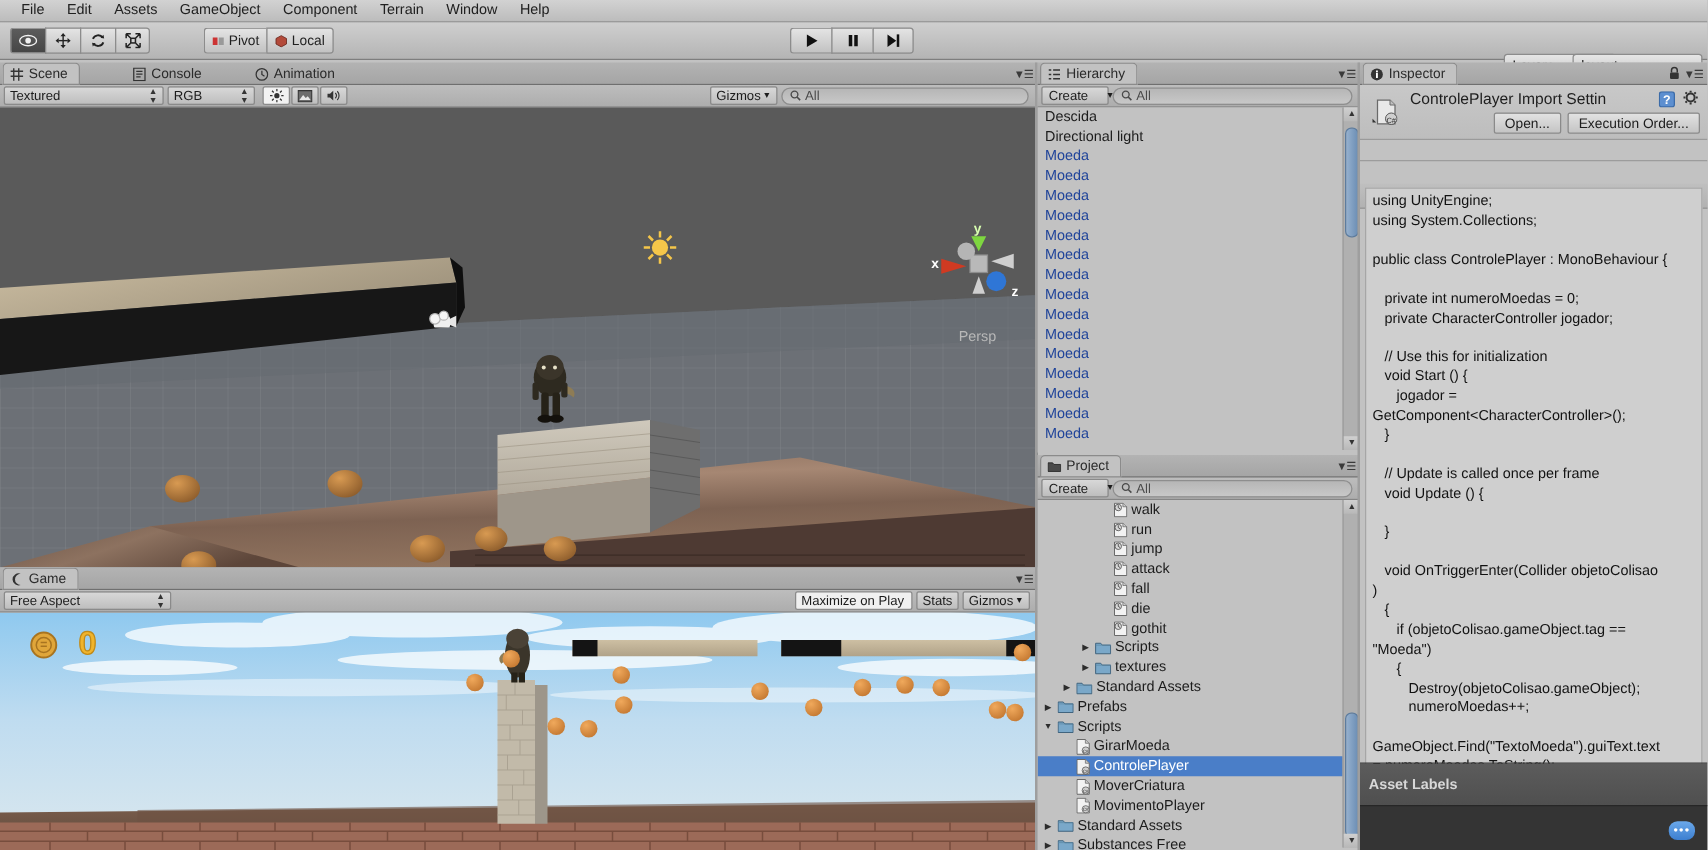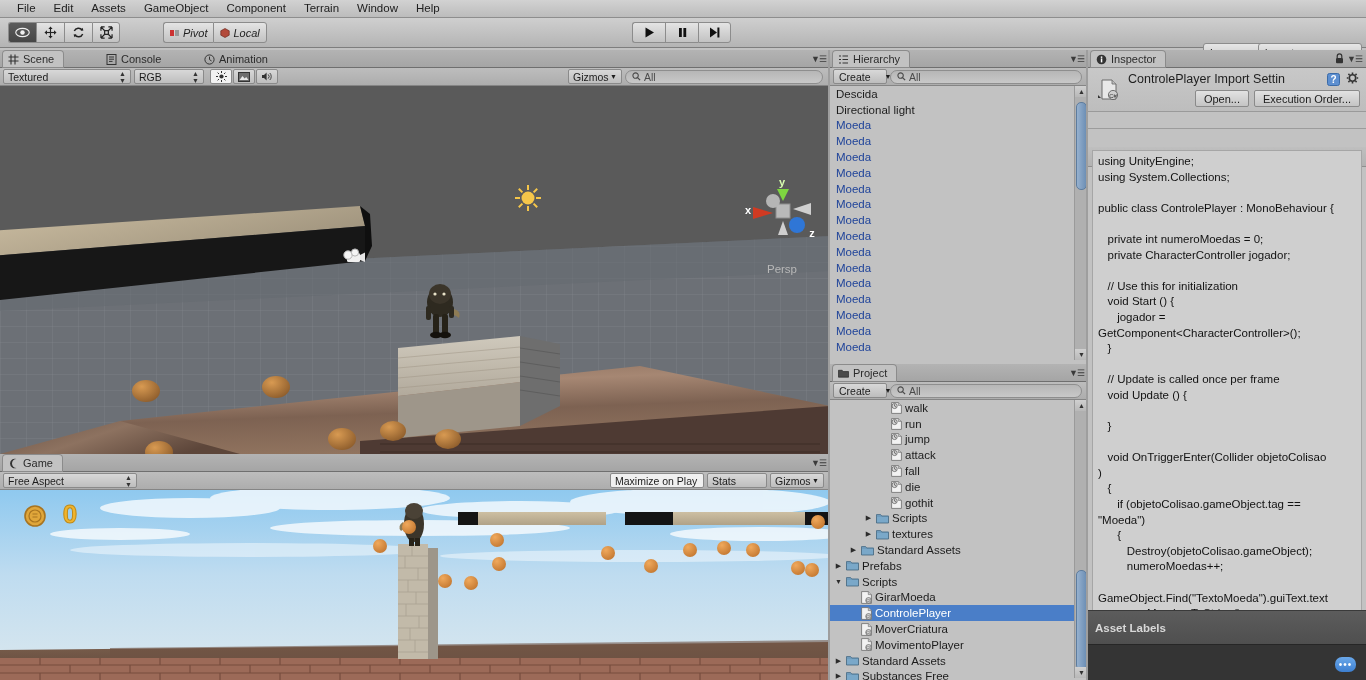--- a/index.html
+++ b/index.html
@@ -27,21 +27,21 @@
     position:absolute; left:0; top:18px; width:1366px; height:30px;
     background: linear-gradient(#cfcfcf,#b4b4b4);
     border-bottom:1px solid #7e7e7e;
   }
   .tgroup { position:absolute; top:4px; display:flex; }
   .tbtn {
     height:21px; min-width:28px; padding:0 6px;
     background: linear-gradient(#e4e4e4,#c2c2c2);
     border:1px solid #8c8c8c; border-right-width:0;
     display:flex; align-items:center; justify-content:center;
-    font-size:11px; color:#1f1f1f;font-style:italic;
+    font-size:11px; color:#1f1f1f;
   }
   .tbtn:first-child { border-radius:3px 0 0 3px; }
   .tbtn:last-child  { border-radius:0 3px 3px 0; border-right-width:1px; }
   .tbtn.on { background: linear-gradient(#5c5c5c,#464646); color:#eee; }
   .tbtn svg { display:block; }
 
   .playgroup { left:632px; }
   .playgroup .tbtn { min-width:33px; }
 
   .layers-sel, .layout-sel {
@@ -475,21 +475,21 @@
     </div>
     <div class="subbar">
       <div class="dropbox" style="width:134px;">
         <span>Free Aspect</span>
         <span class="updown">▲<br>▼</span>
       </div>
       <div style="flex:1"></div>
       <div class="dropbox" style="width:94px;background:#f0f0f0;">
         <span>Maximize on Play</span>
       </div>
-      <div class="dropbox" style="width:60px;">
+      <div class="dropbox" style="width:34px;">
         <span>Stats</span>
       </div>
       <div class="dropbox" style="width:54px;margin-right:3px;">
         <span>Gizmos</span>
         <span style="margin-left:auto;font-size:7px;">▼</span>
       </div>
     </div>
 
     <div class="game-canvas">
       <svg width="830" height="190" viewBox="0 0 830 190">

